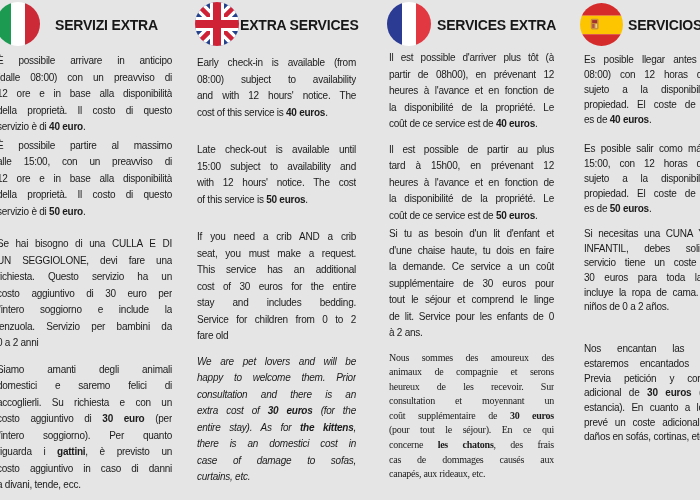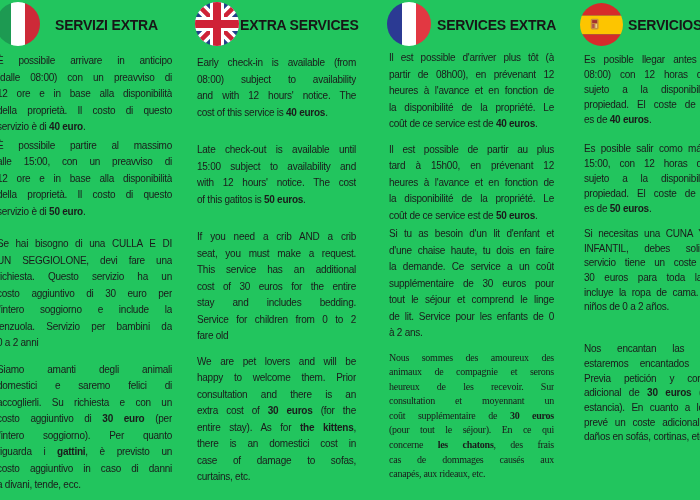--- a/index.html
+++ b/index.html
@@ -1,16 +1,16 @@
 <!DOCTYPE html>
 <html><head>
 <meta charset="utf-8">
 <style>
   html,body{margin:0;padding:0;background:#ffffff;}
-  #page{position:relative;width:700px;height:500px;overflow:hidden;background:#22c55e;
+  #page{position:relative;width:700px;height:500px;overflow:hidden;background:#e5e5e5;
         font-family:"Liberation Sans",sans-serif;color:#1b1b1b;}
   .flag{position:absolute;width:44px;height:44px;}
   .heading{position:absolute;font-size:14px;font-weight:bold;letter-spacing:-0.2px;
            color:#171717;white-space:nowrap;line-height:16px;}
   .col{position:absolute;font-size:10px;letter-spacing:-0.25px;}
   .para{margin:0;}
   .line{height:var(--lh,16.5px);line-height:var(--lh,16.5px);overflow:hidden;
         text-align:justify;text-align-last:justify;white-space:normal;}
   .line.last{text-align-last:left;}
   .line b{font-weight:bold;}
@@ -19,21 +19,21 @@
   .col-en{--lh:16.5px;left:197px;top:55px;width:159px;}
   .col-fr{--lh:16.5px;left:389px;top:50px;width:165px;}
   .col-es{--lh:15px;left:584px;top:52px;width:178px;}
 
   .col-it .para:nth-child(2){margin-top:2px;}
   .col-it .para:nth-child(3){margin-top:16px;}
   .col-it .para:nth-child(4){margin-top:10px;}
 
   .col-en .para:nth-child(2){margin-top:21px;}
   .col-en .para:nth-child(3){margin-top:21px;}
-  .col-en .para:nth-child(4){margin-top:9px;}
+  .col-en .para:nth-child(4){margin-top:9px;font-style:italic;}
 
   .col-fr .para:nth-child(2){margin-top:9px;}
   .col-fr .para:nth-child(3){margin-top:2px;}
   .col-fr .para:nth-child(4){margin-top:9px;font-family:Liberation Serif, serif;}
   .col-fr .para:nth-child(4) .line{--lh:14.6px;}
 
   .col-es .para:nth-child(2){margin-top:14px;}
   .col-es .para:nth-child(3){margin-top:11px;}
   .col-es .para:nth-child(4){margin-top:27px;}
   .col-es .para:nth-child(3) .line,
@@ -139,21 +139,21 @@
       <div class="para">
         <div class="line"><span>Early check-in is available (from</span></div>
         <div class="line"><span>08:00) subject to availability</span></div>
         <div class="line"><span>and with 12 hours' notice. The</span></div>
         <div class="line last"><span>cost of this service is </span><b>40 euros</b><span>.</span></div>
       </div>
       <div class="para">
         <div class="line"><span>Late check-out is available until</span></div>
         <div class="line"><span>15:00 subject to availability and</span></div>
         <div class="line"><span>with 12 hours' notice. The cost</span></div>
-        <div class="line last"><span>of this gatitos is </span><b>50 euros</b><span>.</span></div>
+        <div class="line last"><span>of this service is </span><b>50 euros</b><span>.</span></div>
       </div>
       <div class="para">
         <div class="line"><span>If you need a crib AND a crib</span></div>
         <div class="line"><span>seat, you must make a request.</span></div>
         <div class="line"><span>This service has an additional</span></div>
         <div class="line"><span>cost of 30 euros for the entire</span></div>
         <div class="line"><span>stay and includes bedding.</span></div>
         <div class="line"><span>Service for children from 0 to 2</span></div>
         <div class="line last"><span>fare old</span></div>
       </div>

